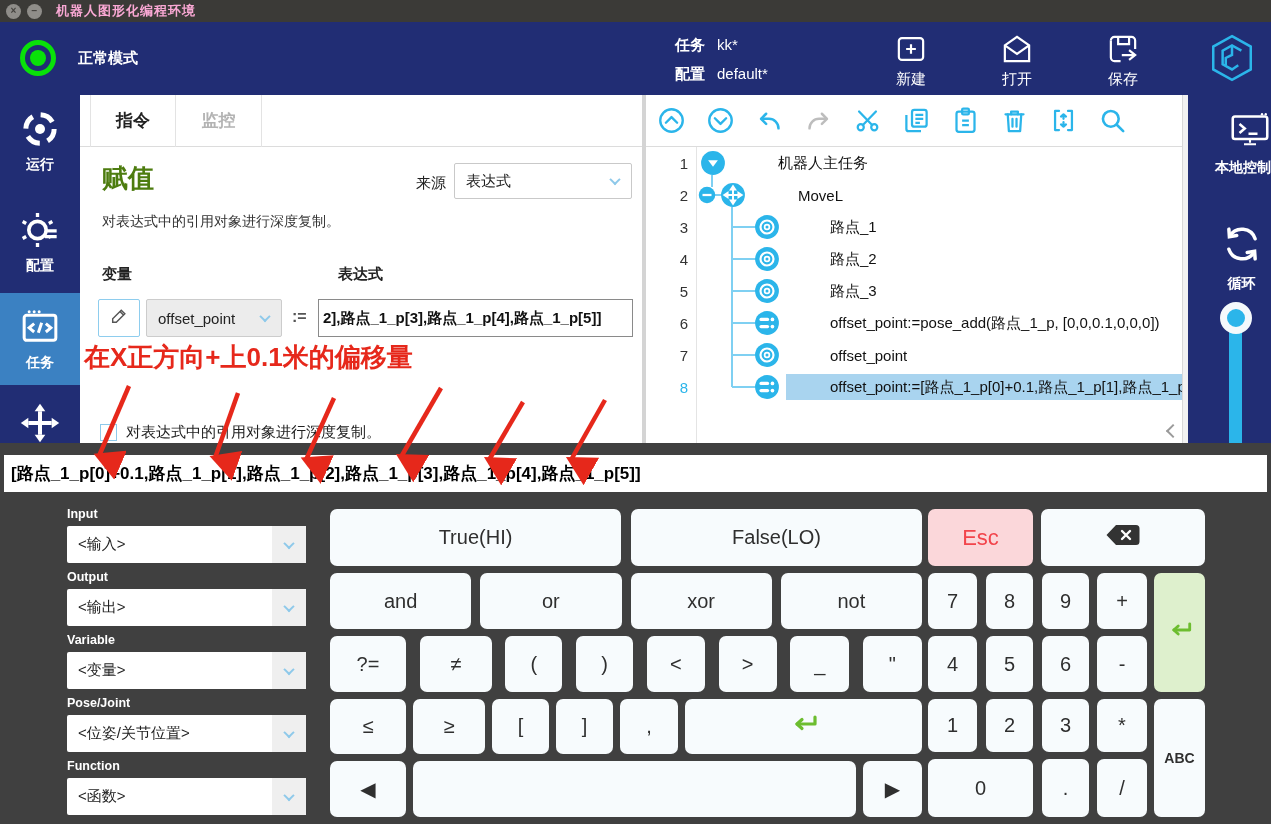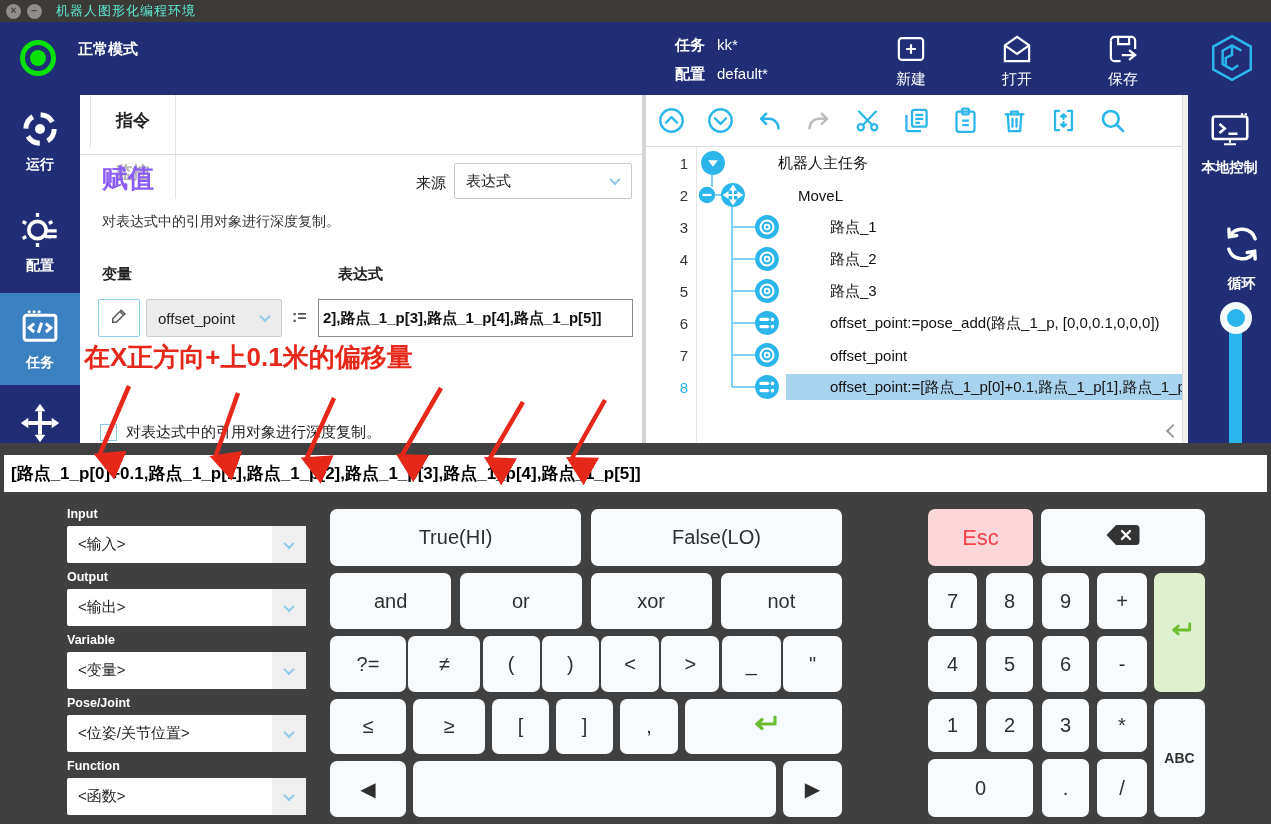--- a/index.html
+++ b/index.html
@@ -2,51 +2,51 @@
 <html><head>
 <meta charset="utf-8">
 <style>
   * { margin:0; padding:0; box-sizing:border-box; }
   html,body { width:1271px; height:824px; overflow:hidden; }
   body { font-family:"Liberation Sans","DejaVu Sans",sans-serif; background:#d4d4d4; position:relative; }
 
   
   .titlebar { position:absolute; left:0; top:0; width:1271px; height:22px; background:#3b3a37; display:flex; align-items:center; }
   .tb-btn { width:15px; height:15px; border-radius:50%; background:#8f8d89; margin-left:6px; display:flex; align-items:center; justify-content:center; color:#44423e; font-size:10px; font-weight:bold; line-height:1; }
-  .tb-title { color:#5eead4; font-size:13px; font-weight:normal; margin-left:14px; letter-spacing:1px; }
+  .tb-title { color:#f9a8d4; font-size:13px; font-weight:bold; margin-left:14px; letter-spacing:1px; }
 
   
   .header { position:absolute; left:0; top:22px; width:1271px; height:73px; background:#212d74; color:#fff; }
-  .mode { position:absolute; left:20px; top:18px; display:flex; }
+  .mode { position:absolute; left:20px; top:18px; display:flex; align-items:center; }
   .mode-ring { width:36px; height:36px; border:5px solid #09e109; border-radius:50%; display:flex; align-items:center; justify-content:center; }
   .mode-dot { width:16px; height:16px; background:#09e109; border-radius:50%; }
   .mode-label { margin-left:22px; font-size:15px; font-weight:bold; }
   .hdr-kv { position:absolute; left:675px; top:8px; font-size:15px; line-height:29px; }
   .hdr-kv .k { font-weight:bold; margin-right:12px; }
   .hdr-actions { position:absolute; left:875px; top:6px; display:flex; gap:34px; }
   .hdr-action { width:72px; display:flex; flex-direction:column; align-items:center; cursor:pointer; }
   .hdr-action svg { display:block; }
   .hdr-action span { font-size:15px; margin-top:4px; }
   .logo { position:absolute; right:14px; top:11px; }
 
   
   .sidebar-left { position:absolute; left:0; top:95px; width:80px; height:729px; background:#212d74; z-index:5; }
   .sl-item { position:absolute; left:0; width:80px; display:flex; flex-direction:column; align-items:center; color:#fff; cursor:pointer; }
   .sl-item svg { display:block; }
   .sl-item .lbl { font-size:14px; font-weight:bold; margin-top:7px; }
   .sl-item.active { background:#3b81c2; }
 
   
   .main-panel { position:absolute; left:80px; top:95px; width:562px; height:729px; background:#fff; }
-  .tabbar { position:absolute; left:0; top:0; width:562px; height:60px; border-bottom:1px solid #dcdcdc; display:flex; padding-left:10px;flex-direction:column; }
+  .tabbar { position:absolute; left:0; top:0; width:562px; height:52px; border-bottom:1px solid #dcdcdc; display:flex; padding-left:10px; }
   .tab { width:86px; height:52px; line-height:52px; text-align:center; font-size:17px; font-weight:bold; border-right:1px solid #e3e3e3; cursor:pointer; }
   .tab:first-child { border-left:1px solid #e3e3e3; }
   .tab.active { color:#222; }
   .tab.dim { color:#b3b3b3; }
-  .ip-title { position:absolute; left:22px; top:66px; font-size:26px; font-weight:bold; color:#8b5cf6; }
+  .ip-title { position:absolute; left:22px; top:66px; font-size:26px; font-weight:bold; color:#4d7c0f; }
   .src-label { position:absolute; left:336px; top:79px; font-size:15px; color:#222; }
   .select { background:#fff; border:1px solid #c9c9c9; border-radius:2px; display:flex; align-items:center; cursor:pointer; }
   .select .val { flex:1; padding-left:11px; font-size:15px; color:#222; white-space:nowrap; overflow:hidden; }
   .select .chev { width:32px; align-self:stretch; display:flex; align-items:center; justify-content:center; }
   .chevron { width:8px; height:8px; border-right:2px solid #8ec9ea; border-bottom:2px solid #8ec9ea; transform:rotate(45deg) translate(-1px,-1px); }
   .src-select { position:absolute; left:374px; top:68px; width:178px; height:36px; }
   .ip-desc { position:absolute; left:22px; top:118px; font-size:14px; color:#333; }
   .lbl-var { position:absolute; left:22px; top:170px; font-size:15px; font-weight:bold; color:#222; }
   .lbl-expr { position:absolute; left:258px; top:170px; font-size:15px; font-weight:bold; color:#222; }
   .edit-btn { position:absolute; left:18px; top:204px; width:42px; height:38px; border:1px solid #8ecdee; border-radius:2px; background:#fff; display:flex; align-items:center; justify-content:center; cursor:pointer; }
@@ -82,21 +82,21 @@
 
   
   .kb { position:absolute; left:0; top:443px; width:1271px; height:381px; background:#404040; z-index:40; }
   .kb-expr { position:absolute; left:4px; top:12px; width:1263px; height:37px; background:#fff; display:flex; align-items:center; padding-left:7px; font-size:17px; font-weight:bold; color:#000; white-space:nowrap; overflow:hidden; }
   .sel-group { position:absolute; left:67px; width:239px; }
   .sel-group .glbl { color:#fff; font-size:12.5px; font-weight:bold; margin-bottom:5px; }
   .kb-select { height:37px; border:none; border-radius:2px; }
   .kb-select .chev { background:#efefef; width:34px; }
   .key { background:#f7fbfd; border-radius:7px; display:flex; align-items:center; justify-content:center; font-size:20px; color:#2f2f2f; cursor:pointer; }
   .mid { position:absolute; left:330px; top:66px; width:568px; height:310px; }
-  .mid-row { position:absolute; left:0; width:512px; display:flex; }
+  .mid-row { position:absolute; left:0; width:592px; display:flex; }
   .numpad { position:absolute; left:928px; top:66px; width:277px; height:310px; }
   .np-key { position:absolute; }
   .key.esc { background:#fbd7da; color:#f2444b; font-size:22px; }
   .key.enter-green { background:#def0cd; }
   .key.abc { font-size:14px; font-weight:bold; }
 
   
   .w76{width:76px} .w72{width:72px} .w57{width:57px} .w58{width:58px} .w59{width:59px}
   .grow{flex:1}
 
@@ -439,21 +439,21 @@
         </svg>
     </span>
     <span class="tr-label" style="margin-left:142px; position:relative;">offset_point:=[路点_1_p[0]+0.1,路点_1_p[1],路点_1_p[2</span>
   </div>
 </div>
 
 <div class="collapse-strip"></div>
 <div class="collapse-chev"></div>
 
 <div class="sidebar-right">
-  <div class="sr-item" style="top:16px;">
+  <div class="sr-item" style="top:16px;align-items:flex-end;">
     <span>
       <svg width="42" height="38" viewBox="0 0 28 24" fill="none" stroke="#fff" stroke-width="1.7">
         <rect x="2.5" y="3" width="23" height="15" rx="1.5"></rect>
         <path d="M7 8 l3.5 3 -3.5 3 M13 14.5 h6"></path>
         <path d="M14 18 v2.5 M10 21.5 h8" stroke-width="1.4"></path>
         <circle cx="22" cy="1.5" r="0.8" fill="#fff" stroke="none"></circle>
           <circle cx="24.5" cy="1.5" r="0.8" fill="#fff" stroke="none"></circle>
       </svg>
     </span>
     <span class="lbl">本地控制</span>

